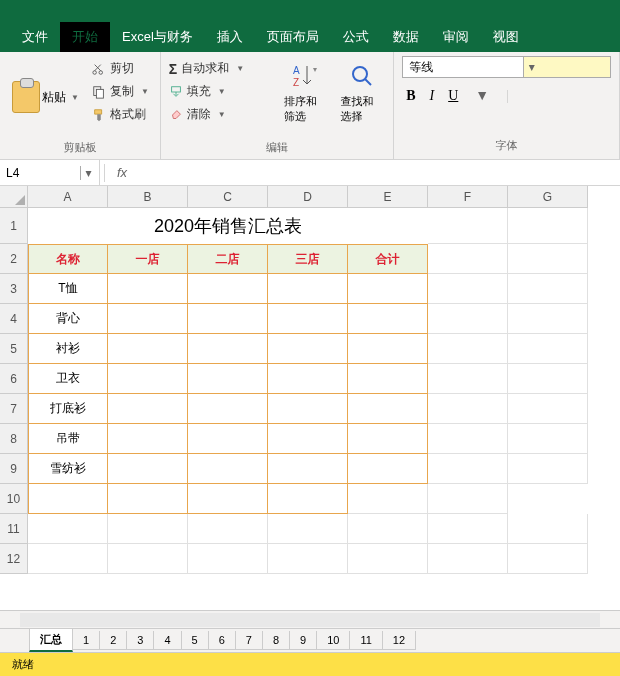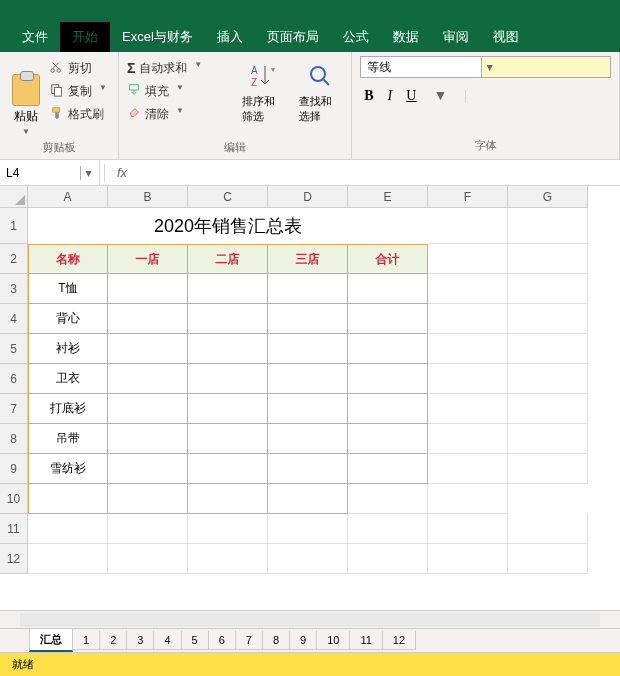--- a/index.html
+++ b/index.html
@@ -5,25 +5,25 @@
 *{box-sizing:border-box;margin:0;padding:0;font-family:"Microsoft YaHei",sans-serif}
 body{width:620px;height:676px;background:#fff;overflow:hidden;font-size:12px}
 .titlebar{height:20px;background:#0f6b3f}
 .tabbar{background:#0f6b3f;display:flex;align-items:flex-end;height:32px;padding-left:10px}
 .tab{color:#fff;padding:6px 12px;cursor:pointer;font-size:13px}
 .tab.active{background:#000000;color:#0f6b3f}
 .ribbon{background:#f3f2f1;border-bottom:1px solid #d4d4d4;display:flex;height:108px}
 .group{border-right:1px solid #d4d4d4;padding:4px 8px 2px;display:flex;flex-direction:column;justify-content:space-between}
 .group-label{text-align:center;color:#666;font-size:11px;padding:2px 0}
 .g1-content{display:flex;gap:6px;flex:1}
-.paste-big{display:flex;flex-direction:column;align-items:center;justify-content:flex-end;gap:2px;padding:2px 4px;cursor:pointer}
+.paste-big{display:flex;flex-direction:row;align-items:center;justify-content:flex-end;gap:2px;padding:2px 4px;cursor:pointer}
 .clip-icon{width:28px;height:32px;background:#f4c869;border:1px solid #c89b3a;border-radius:3px;position:relative}
 .clip-icon:before{content:"";position:absolute;top:-4px;left:7px;width:12px;height:8px;border:1px solid #888;border-radius:3px;background:#ddd}
 .mini-list{display:flex;flex-direction:column;gap:6px;padding-top:4px}
-.mini{display:flex;gap:4px;cursor:pointer;color:#333}
+.mini{display:flex;align-items:center;gap:4px;cursor:pointer;color:#333}
 .mini svg{width:14px;height:14px}
 .g2-content{display:flex;flex-direction:column;gap:6px;padding-top:4px;flex:1}
 .g3-content{display:flex;gap:10px;flex:1;align-items:flex-start;padding-top:4px}
 .big-btn{display:flex;flex-direction:column;align-items:center;gap:4px;cursor:pointer;padding:2px}
 .big-btn svg{width:28px;height:28px}
 .fontgroup{flex:1;padding:4px 8px}
 .fontbox{display:flex;border:1px solid #ababab;background:#fef9c3;margin-bottom:10px}
 .fontbox input{border:none;padding:3px 6px;font-size:12px;outline:none;width:120px}
 .dd{width:16px;display:flex;align-items:center;justify-content:center;border-left:1px solid #ababab;cursor:pointer;color:#666}
 .biu{display:flex;gap:14px;align-items:center;padding-left:4px}

